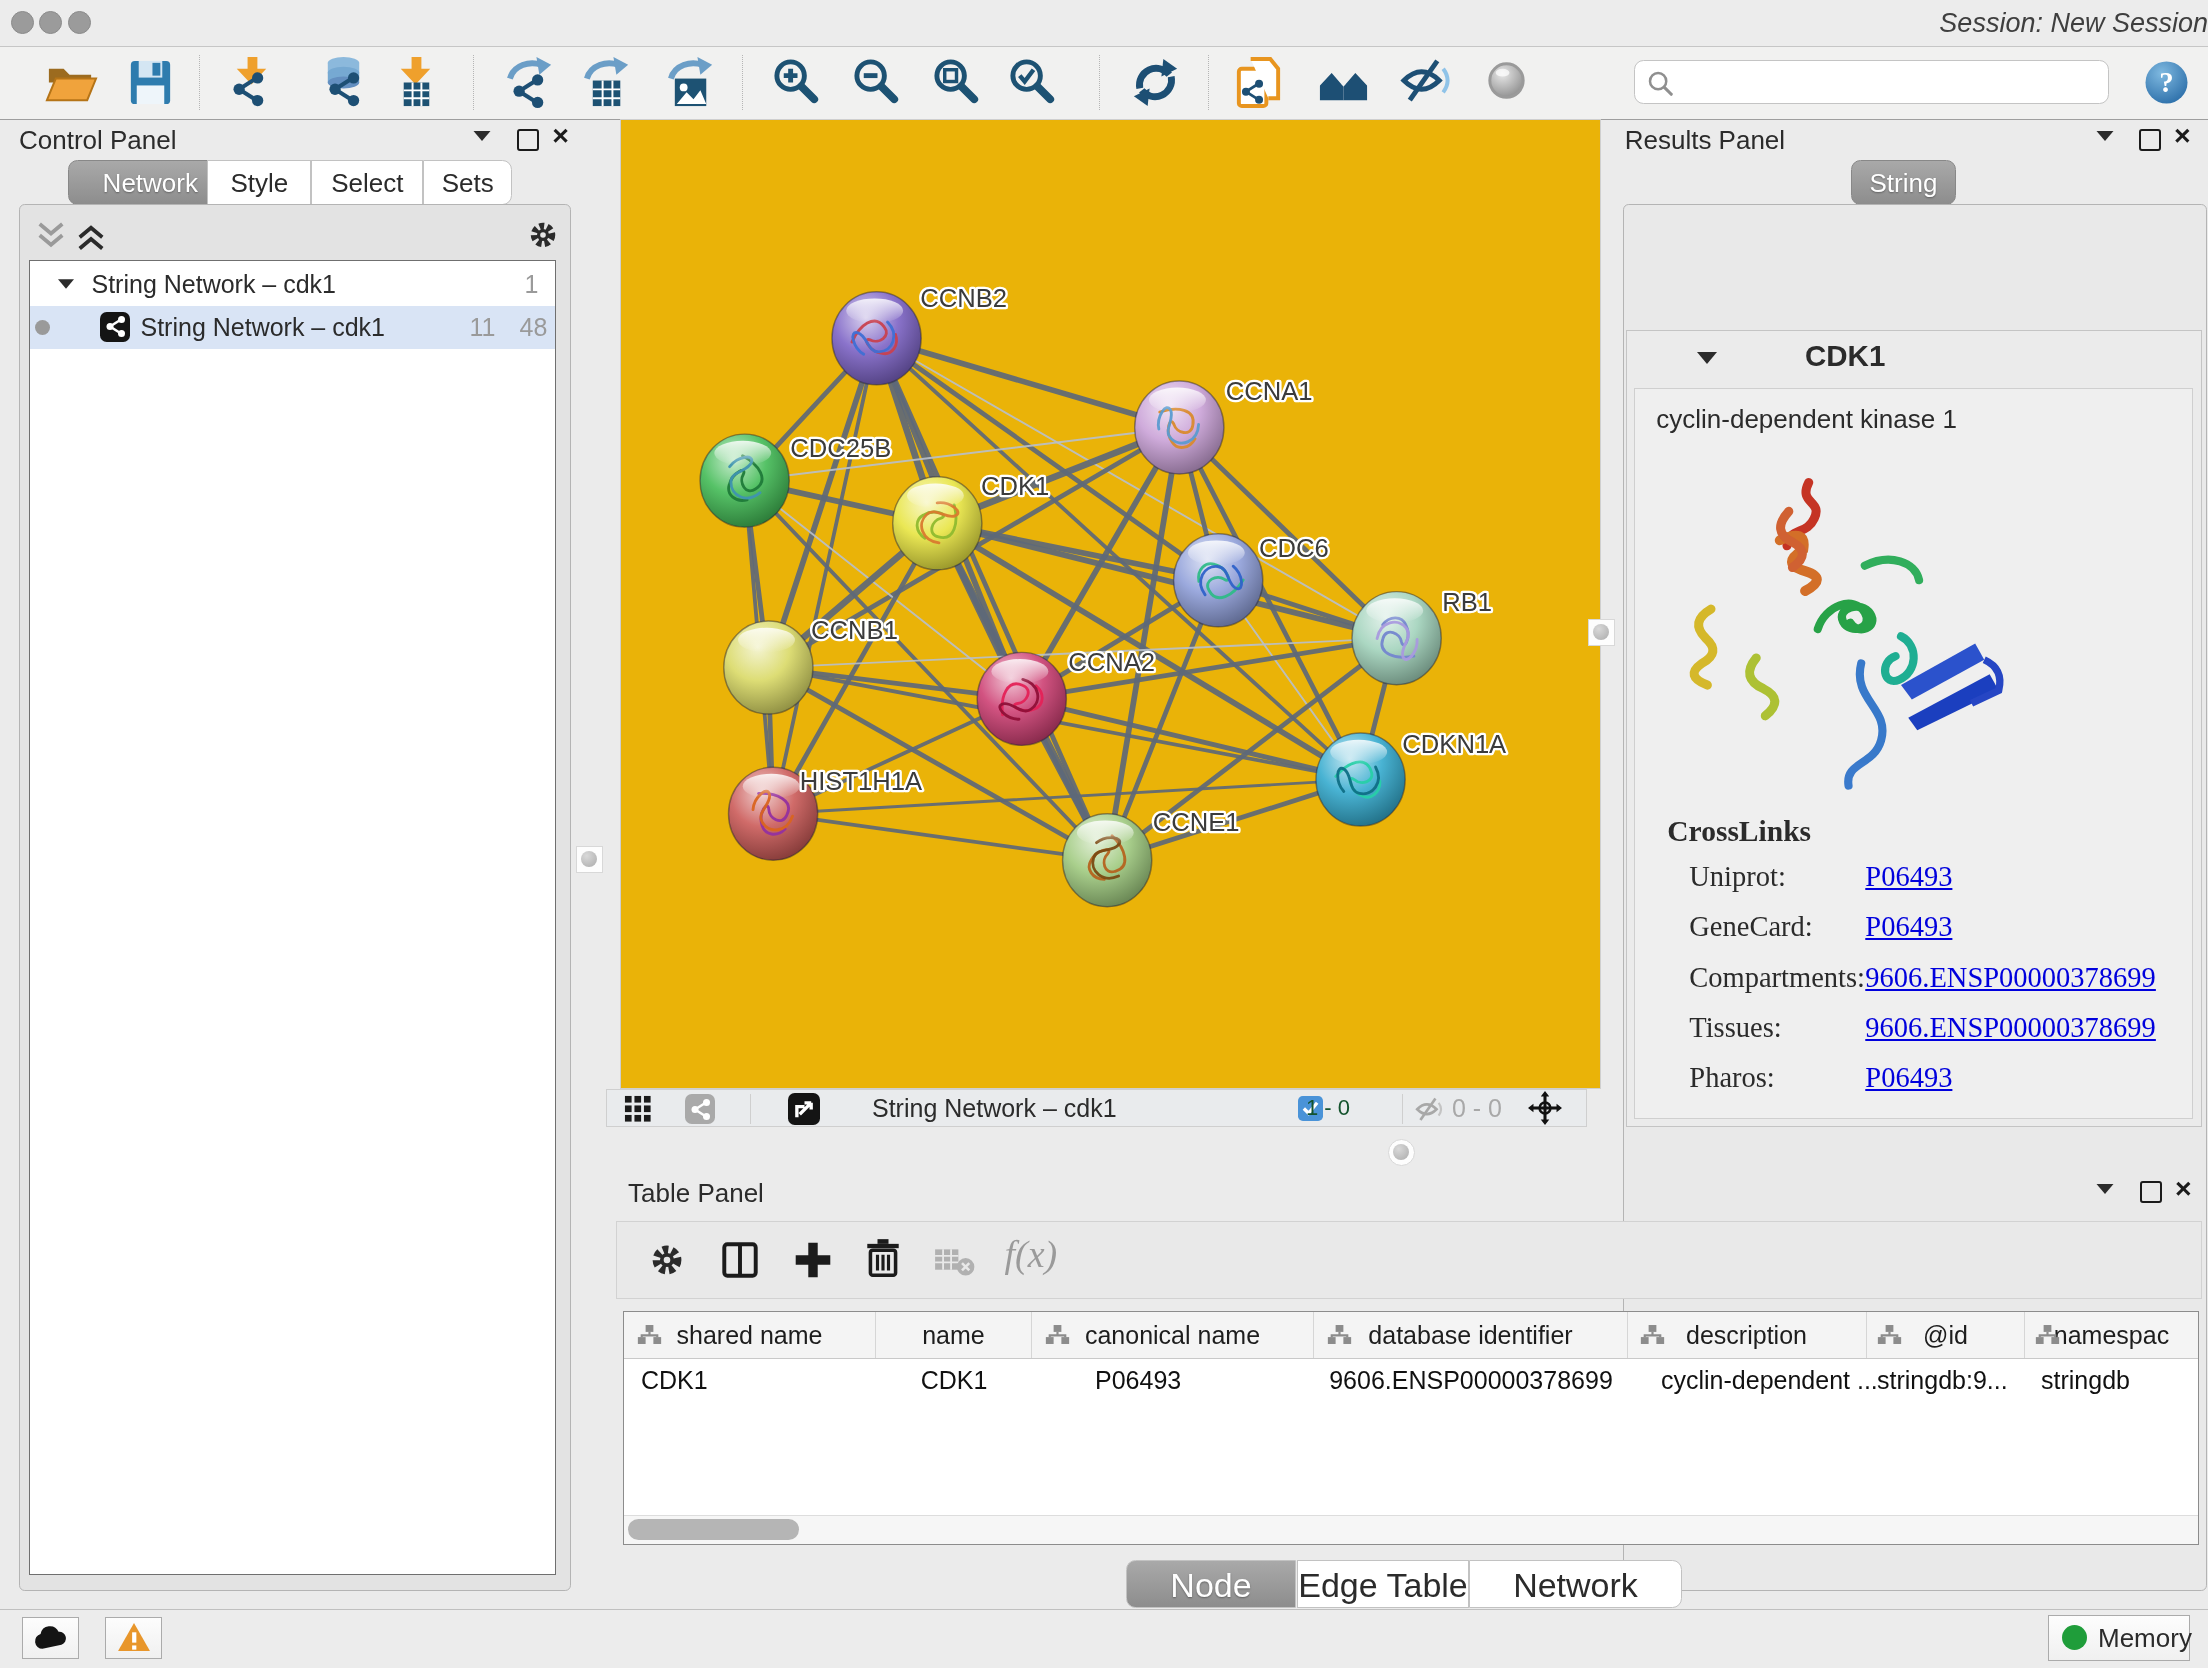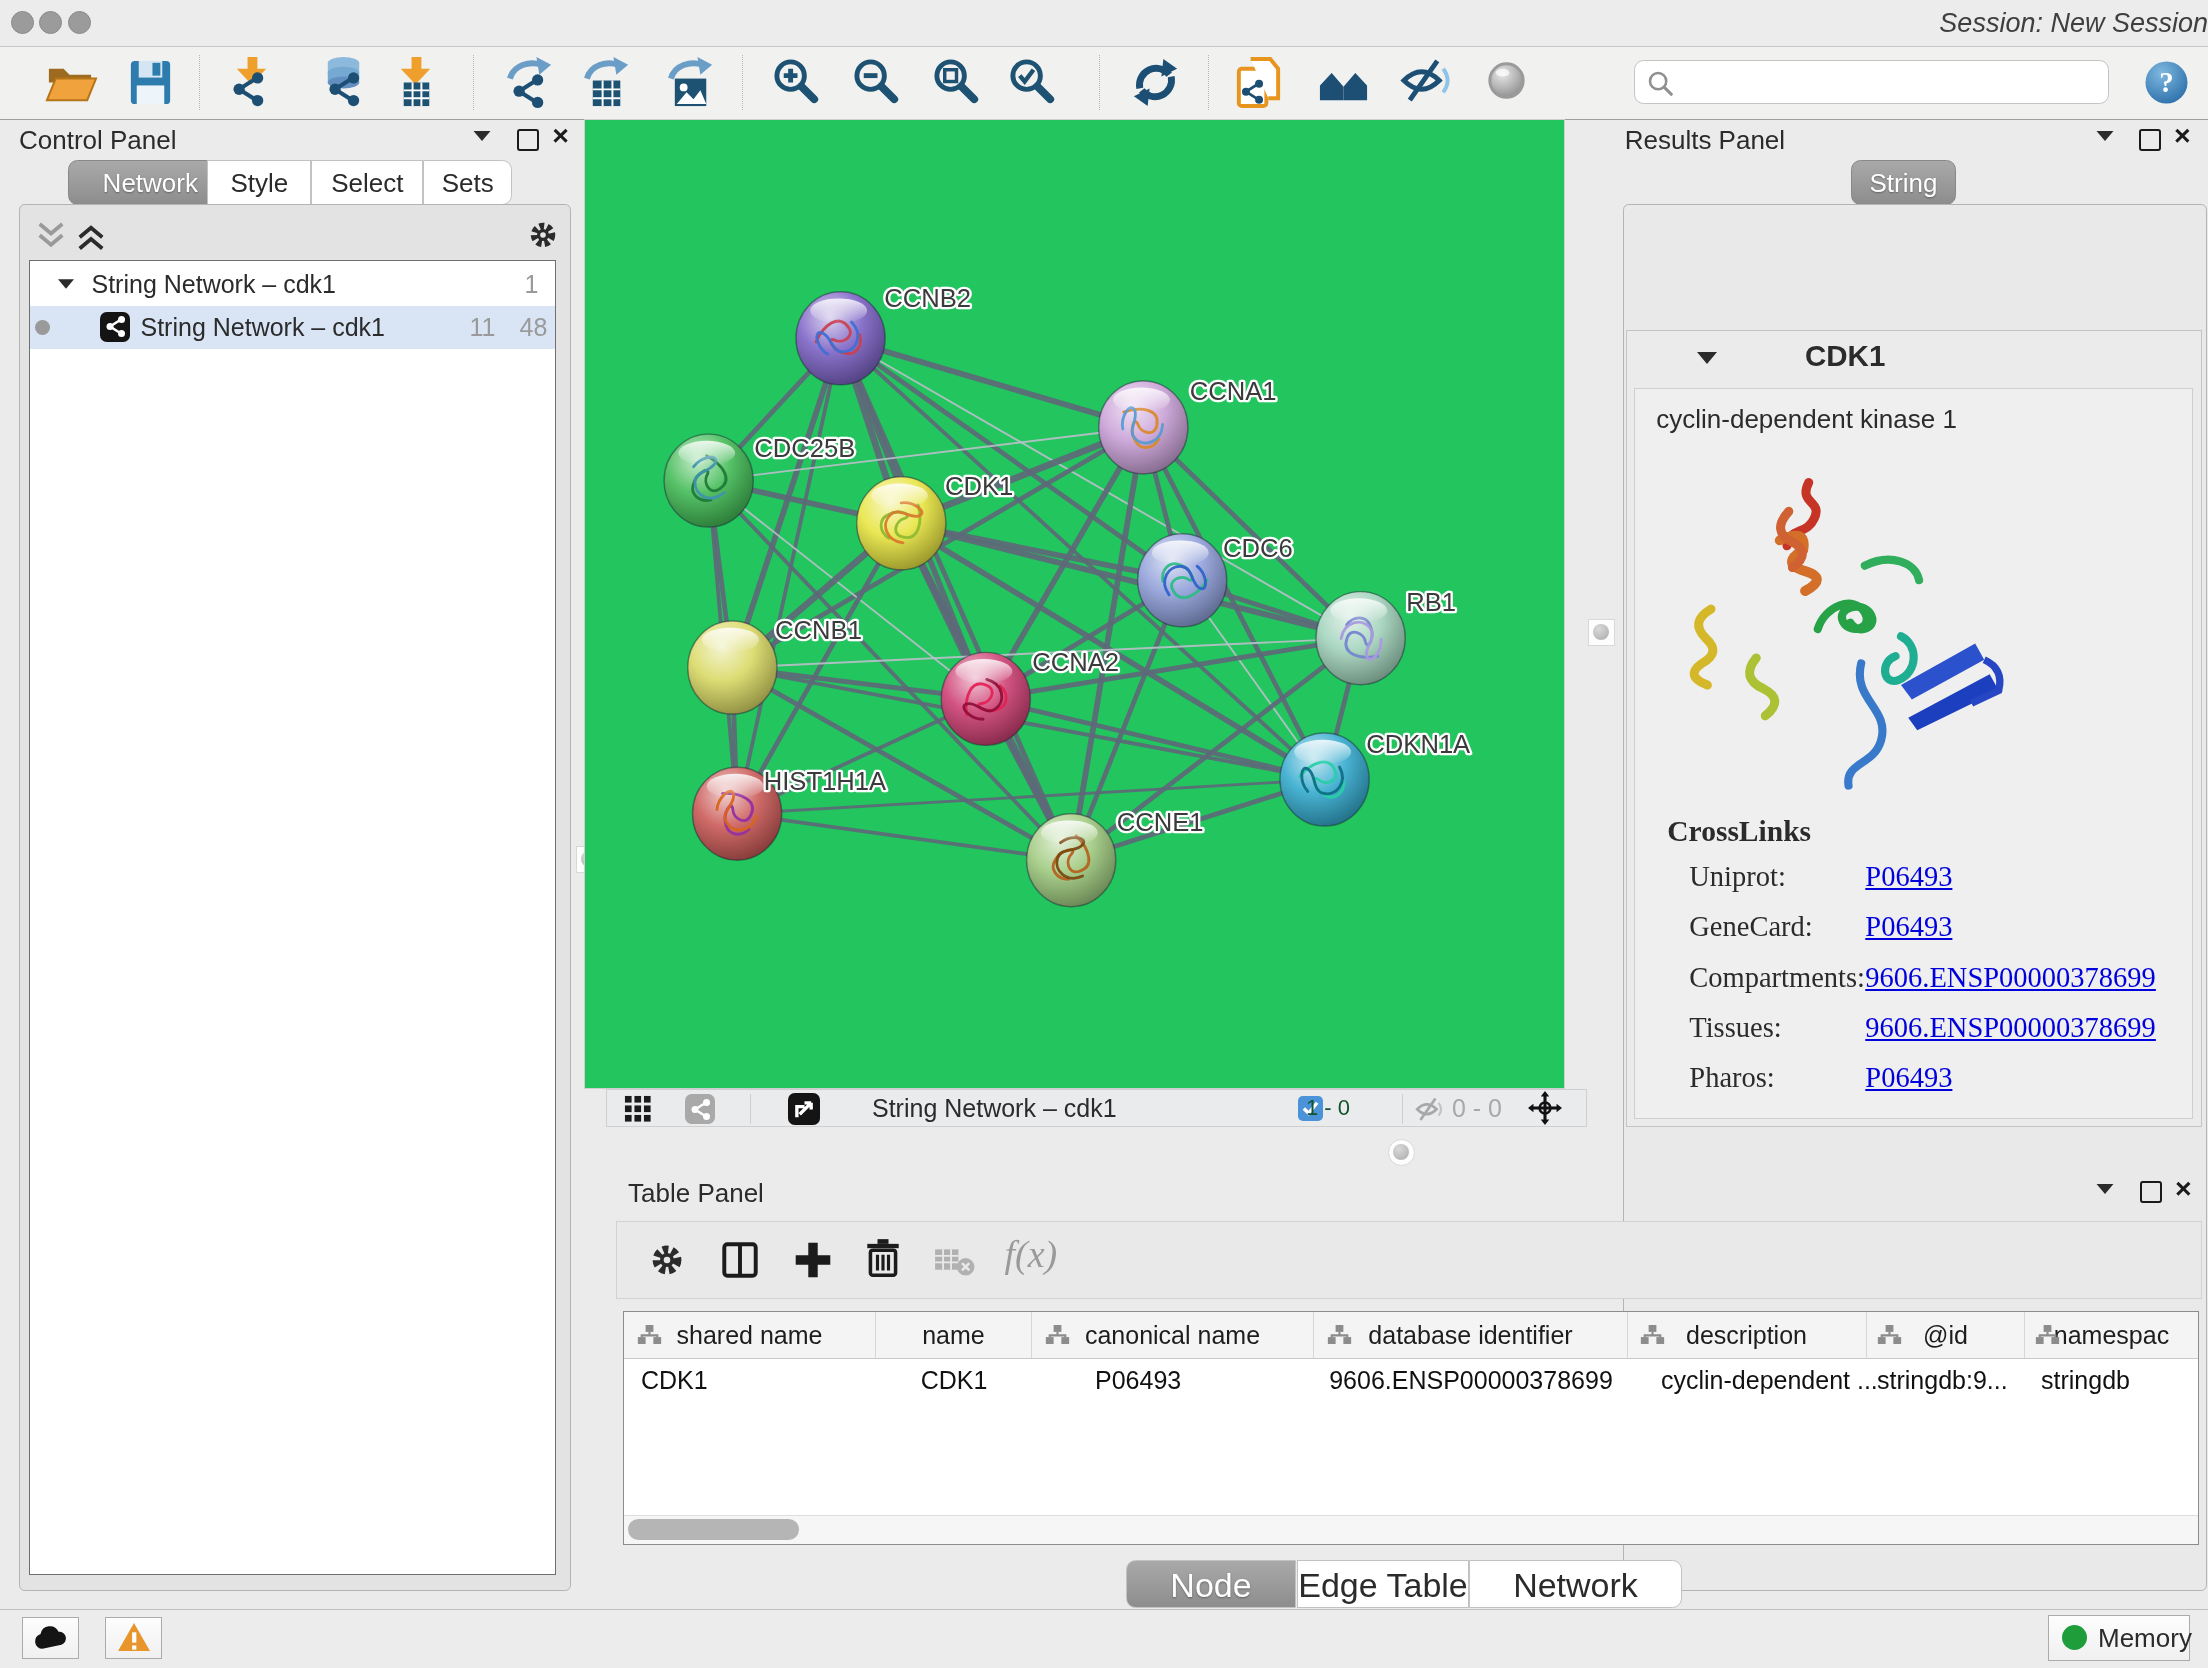--- a/index.html
+++ b/index.html
@@ -249,21 +249,21 @@
         <div class="abs cnt" style="left:489px">48</div>
       </div>
     </div>
   </div>
 </div>
 
 <div class="abs handle" style="left:576px;top:846px">
     <div class="dot"></div>
   </div>
 
-<div class="abs" style="left:584px;top:119px;width:981px;height:970px;background:#22c55e;border:1px solid #cfcfcf;box-sizing:border-box">
+<div class="abs" style="left:620px;top:119px;width:981px;height:970px;background:#eab308;border:1px solid #cfcfcf;box-sizing:border-box">
   <svg id="net-svg" viewBox="637 125 1031 1020" width="979" height="968" style="position:absolute;left:0;top:0">
       <defs>
         <radialGradient id="ng0" cx="38%" cy="28%" r="80%">
           <stop offset="0%" stop-color="rgb(218,210,238)"></stop>
           <stop offset="45%" stop-color="rgb(138,115,203)"></stop>
           <stop offset="100%" stop-color="rgb(76,60,122)"></stop>
         </radialGradient>
         <radialGradient id="ng1" cx="38%" cy="28%" r="80%">
           <stop offset="0%" stop-color="rgb(240,228,244)"></stop>
           <stop offset="45%" stop-color="rgb(207,171,219)"></stop>

